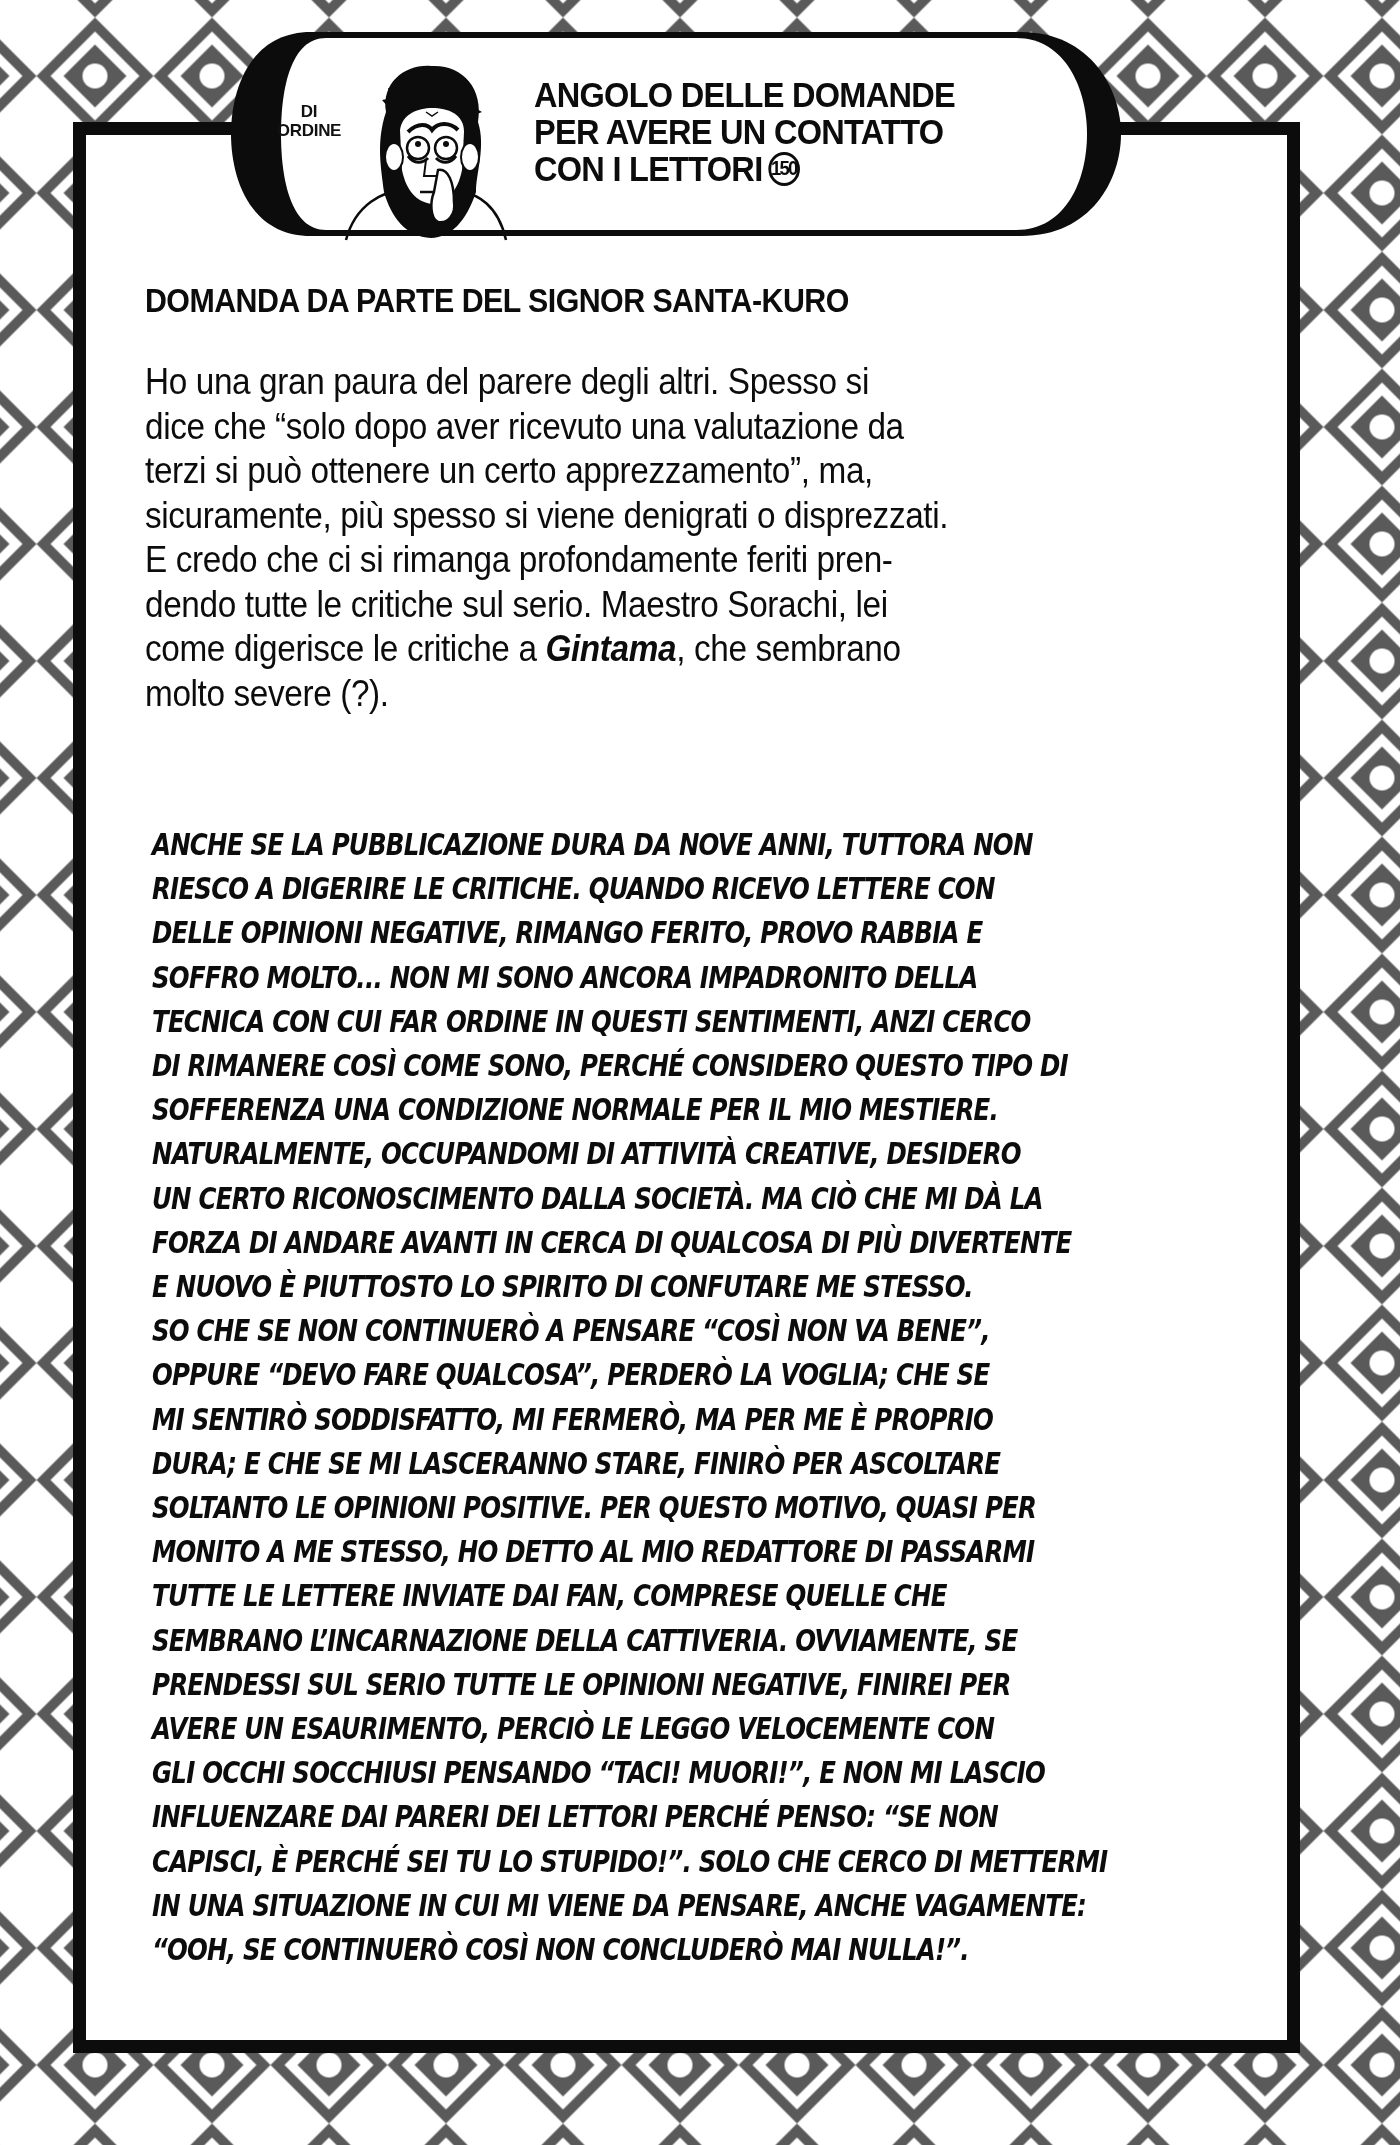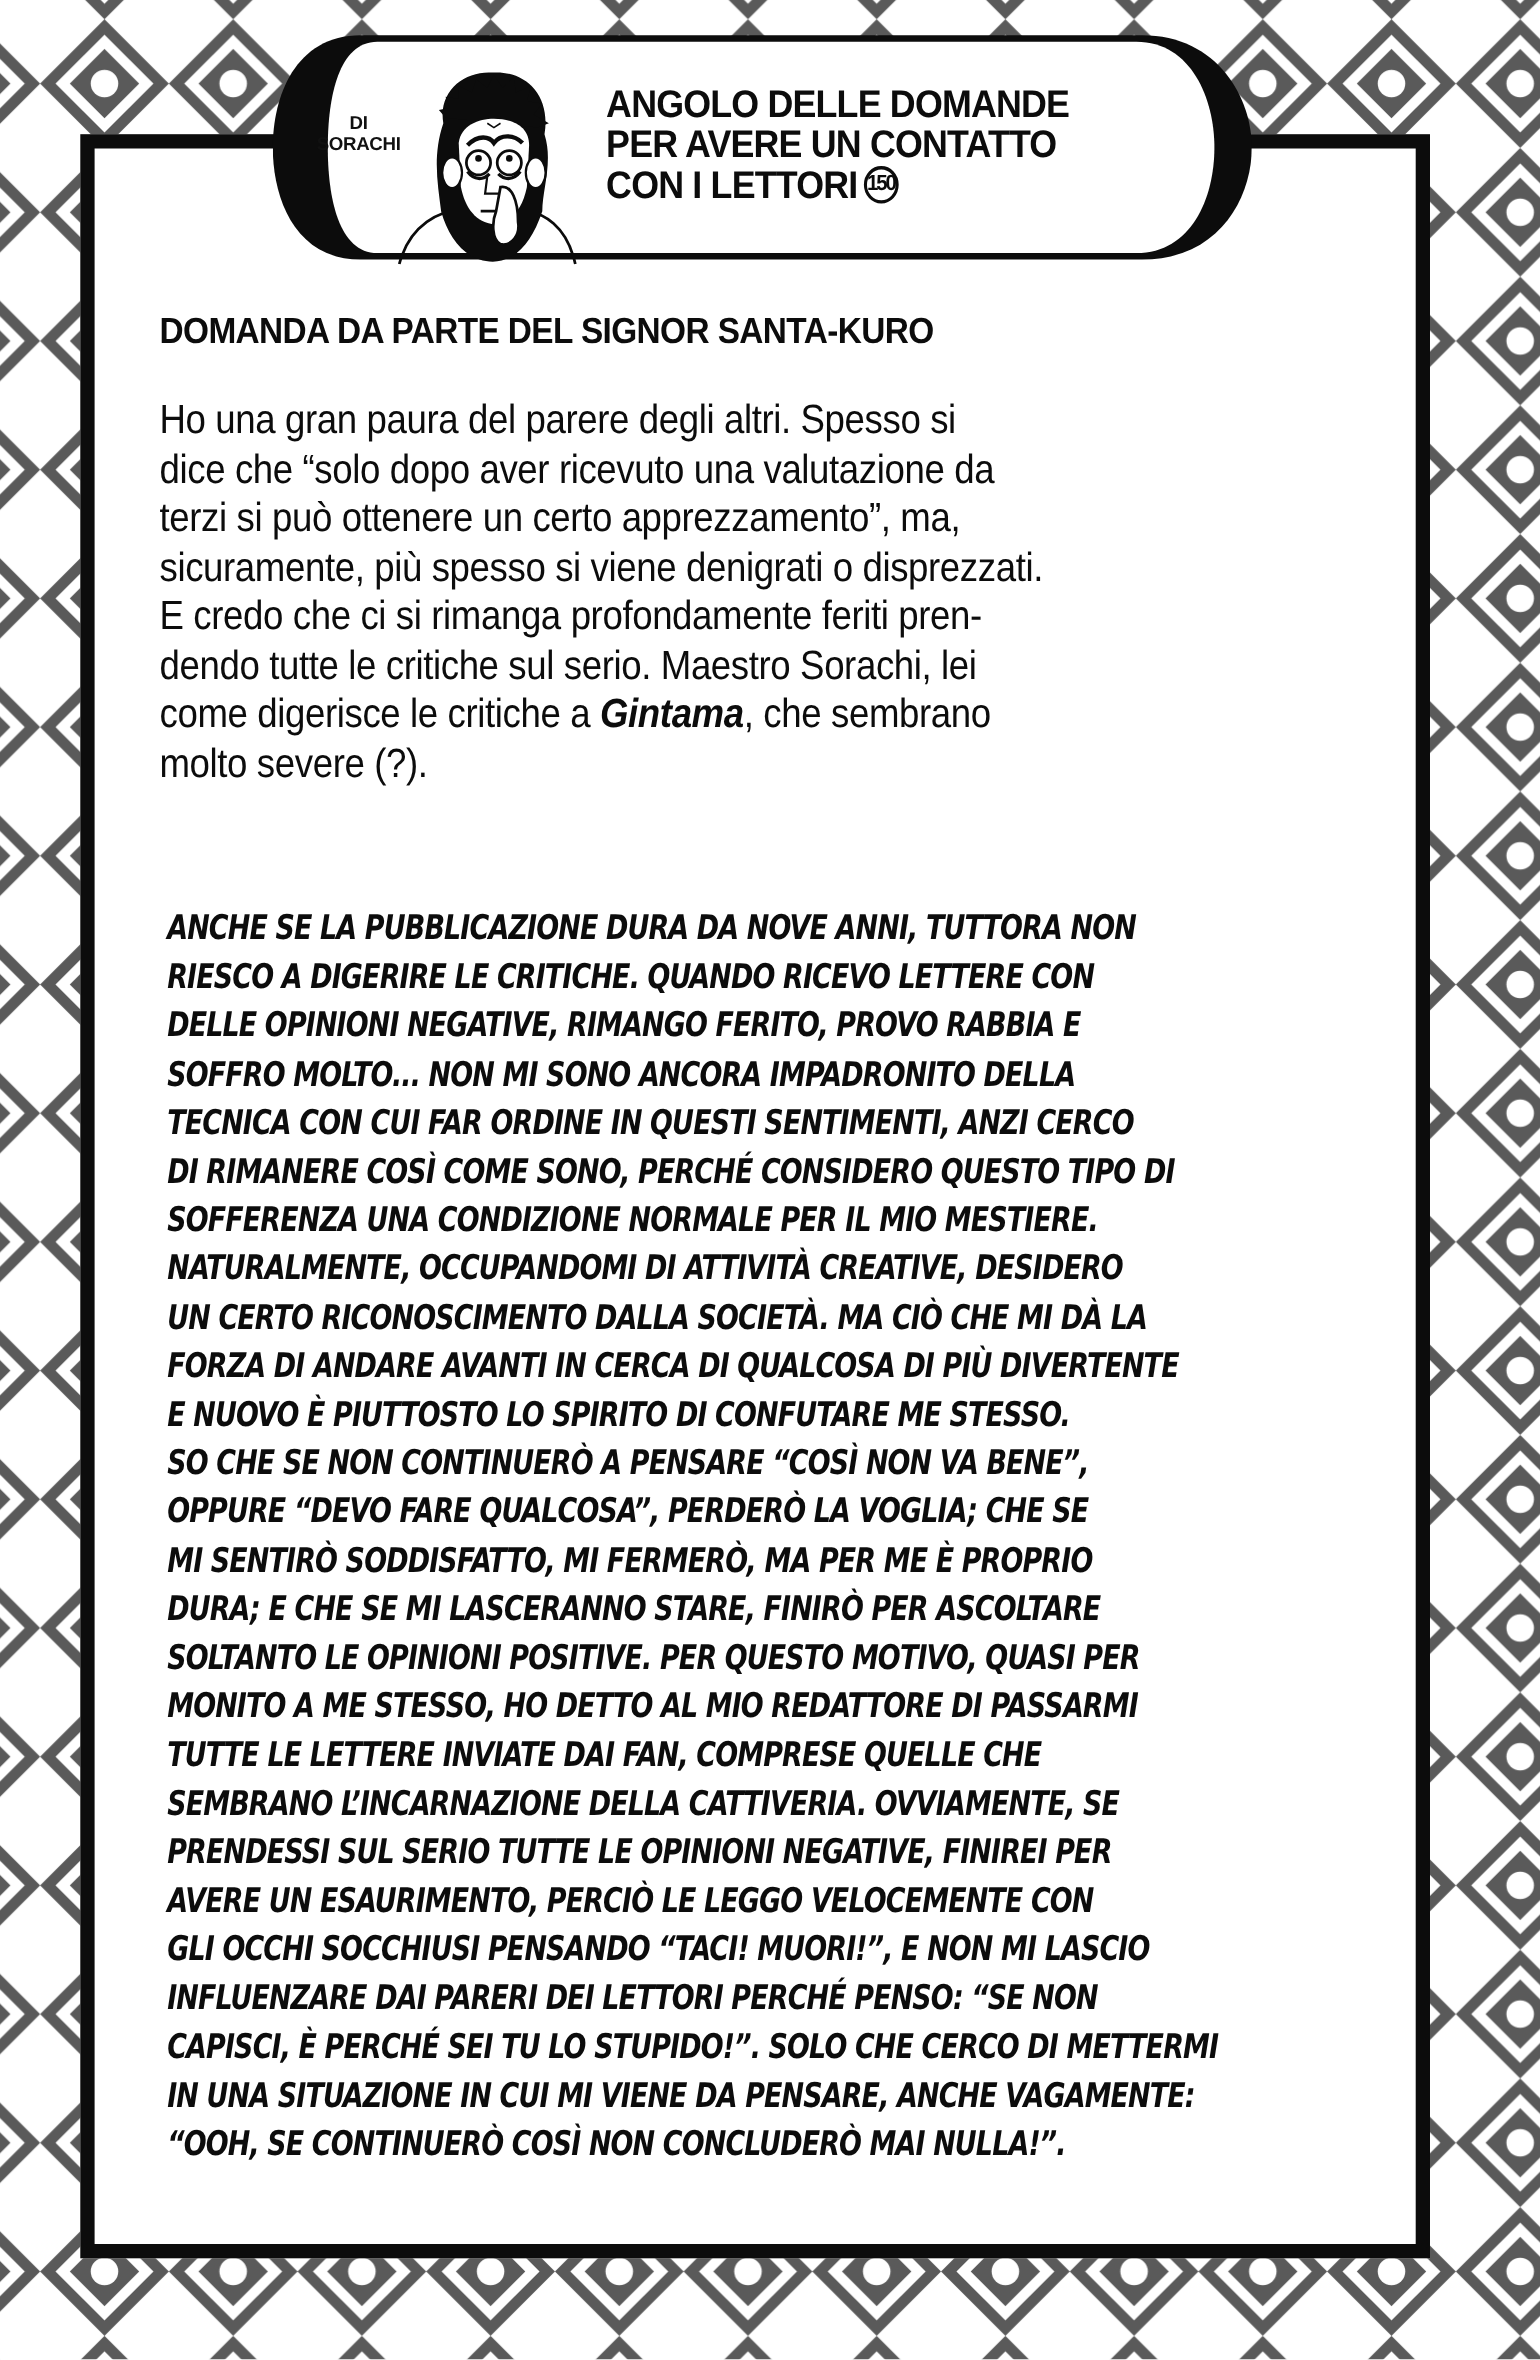--- a/index.html
+++ b/index.html
@@ -6,21 +6,21 @@
   body {
     width:1400px; height:2145px; position:relative; overflow:hidden;
     background:#fff;
   }
   #bg-pattern { position:absolute; left:0; top:0; width:1400px; height:2145px; }
   .panel {
     position:absolute; left:73px; top:122px; width:1227px; height:1931px;
     box-sizing:border-box; border:13px solid #0c0c0c; background:#fff;
   }
   .header-bubble {
-    position:absolute; left:248px; top:30px; width:890px; height:208px;
+    position:absolute; left:231px; top:30px; width:890px; height:208px;
   }
   .header-bubble svg.frame { position:absolute; left:0; top:0; }
   .byline {
     position:absolute; left:38px; top:72px; width:80px; text-align:center;
     font-family:"Liberation Sans", sans-serif; font-weight:bold; font-size:17px;
     line-height:19px; color:#111; letter-spacing:-0.3px;
   }
   .portrait { position:absolute; left:95px; top:22px; width:200px; height:190px; }
   .header-title {
     position:absolute; left:303px; top:46px;
@@ -80,21 +80,21 @@
 <div class="header-bubble">
   <svg class="frame" width="890" height="208" viewBox="0 0 890 208" xmlns="http://www.w3.org/2000/svg">
 
     <path d="M 80 2 L 790 2 C 860 2, 890 60, 890 104 C 890 150, 860 206, 790 206 L 80 206 C 20 206, 0 150, 0 104 C 0 58, 20 2, 80 2 Z" fill="#0c0c0c"></path>
 
     <path d="M 95 8 L 785 8 C 835 8, 856 60, 856 104 C 856 150, 835 200, 785 200 L 95 200 C 60 200, 50 150, 50 104 C 50 58, 60 8, 95 8 Z" fill="#fff"></path>
   </svg>
 
   <div class="byline">
     <div>DI</div>
-    <div>SORACHI</div>
+    <div>ORDINE</div>
   </div>
 
   <svg class="portrait" viewBox="0 0 200 190" xmlns="http://www.w3.org/2000/svg">
 
     <path d="M 20 188 C 30 150, 60 140, 70 140 M 180 188 C 172 152, 150 142, 136 140" stroke="#0c0c0c" stroke-width="2.5" fill="none"></path>
 
     <path d="M 60 60 C 55 30, 80 12, 105 14 C 135 12, 158 35, 152 70 C 160 95, 150 120, 150 140 C 140 170, 125 185, 105 186 C 80 185, 65 165, 58 140 C 55 115, 50 90, 60 60 Z" fill="#0c0c0c"></path>
 
     <path d="M 62 55 L 56 48 L 66 46 L 62 36 L 74 38 L 74 26 L 86 32 L 90 20 L 100 28 L 106 16 L 114 28 L 124 18 L 126 32 L 140 26 L 136 40 L 150 42 L 142 52 L 156 60 L 146 64 Z" fill="#0c0c0c"></path>
 

